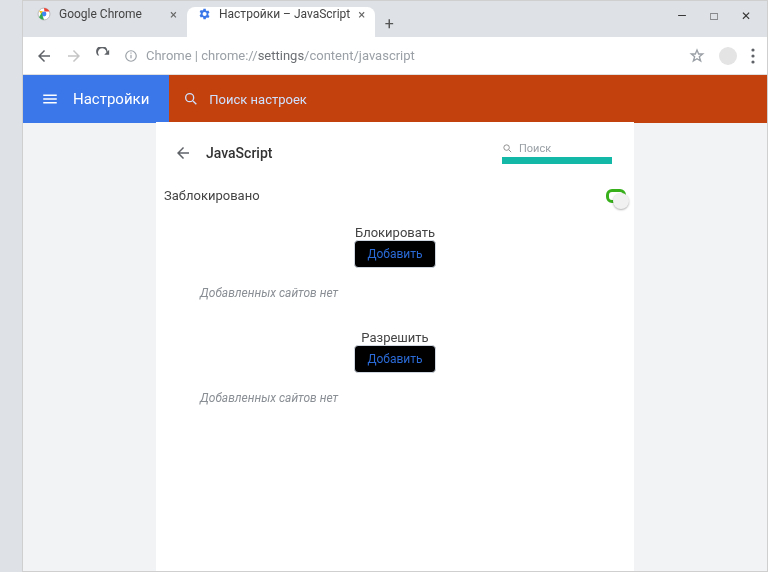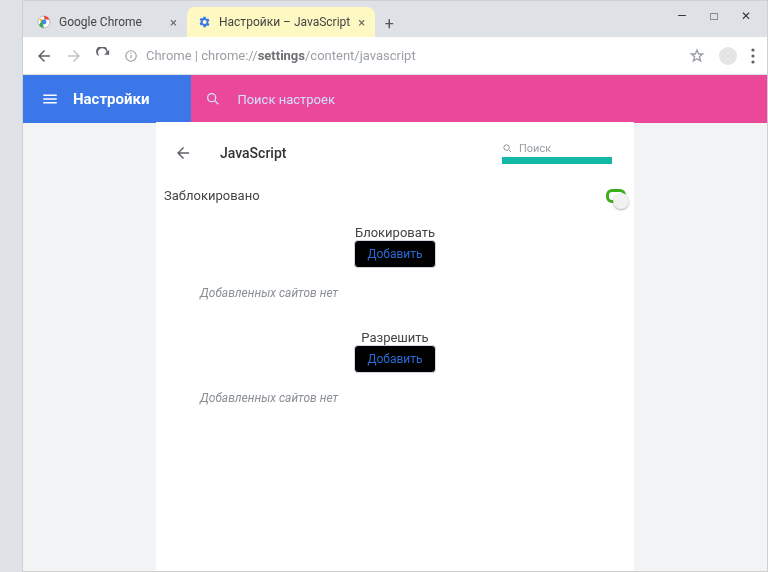--- a/index.html
+++ b/index.html
@@ -1,50 +1,50 @@
 <!DOCTYPE html>
 <html><head>
 <meta charset="utf-8">
 <style>
   * { margin: 0; padding: 0; box-sizing: border-box; font-family: "Segoe UI", Roboto, Arial, sans-serif; }
   body { width: 768px; height: 572px; background: #dee2e6; overflow: hidden; }
   .window { position: absolute; top: 0; left: 22px; right: 0; bottom: 0; background: #fff; border: 1px solid #cfcfcf; display: flex; flex-direction: column; }
 
   
   .tabstrip { height: 36px; background: #dee1e6; display: flex; align-items: flex-end; padding-left: 4px; }
-  .tab { height: 30px; display: flex; align-items: center; gap: 8px; padding: 0 10px; font-size: 12px; color: #444; border-top-left-radius: 8px; border-top-right-radius: 8px; background: #dee1e6; position: relative; min-width: 160px; }
-  .tab.active { background: #fef9c3; }
+  .tab { height: 30px; display: flex; gap: 8px; padding: 0 10px; font-size: 12px; color: #444; border-top-left-radius: 8px; border-top-right-radius: 8px; background: #dee1e6; position: relative; min-width: 160px; }
+  .tab.active { background: #ffffff; }
   .tab .fav { width: 14px; height: 14px; display: flex; align-items: center; justify-content: center; }
   .tab .close { margin-left: auto; color: #666; font-size: 13px; cursor: pointer; }
   .newtab { width: 28px; height: 28px; display: flex; align-items: center; justify-content: center; color: #555; font-size: 16px; cursor: pointer; }
   .win-controls { position: absolute; top: 0; right: 4px; height: 30px; display: flex; align-items: center; gap: 18px; padding: 0 10px; color: #333; }
   .wc-btn { width: 14px; text-align: center; cursor: pointer; font-size: 12px; }
 
   
   .toolbar { height: 38px; background: #fff; border-bottom: 1px solid #e0e0e0; display: flex; align-items: center; gap: 12px; padding: 0 12px; }
   .tb-btn { color: #5f6368; cursor: pointer; display: flex; align-items: center; }
   .tb-btn.disabled { color: #bfbfbf; cursor: default; }
   .omnibox { flex: 1; display: flex; align-items: center; gap: 8px; font-size: 13px; color: #9aa0a6; }
   .omnibox .text { color: #9aa0a6; }
-  .omnibox .text strong { color: #6c6f73; font-weight: 700; }
+  .omnibox .text strong { color: #6c6f73; font-weight: 400; }
   .right-icons { display: flex; align-items: center; gap: 14px; color: #9aa0a6; }
   .avatar { width: 18px; height: 18px; border-radius: 50%; background: #e4e4e4; }
 
   
   .blue-bar { height: 48px; background: #3b77e8; color: #fff; display: flex; align-items: center; padding-left: 18px; }
   .menu-icon { cursor: pointer; margin-right: 14px; }
-  .blue-title { font-size: 15px; font-weight: 700; margin-right: 20px; }
-  .search-area { flex: 1; height: 100%; background: #ec4899; display: flex; align-items: center; padding-left: 14px; gap: 16px; margin-left: 22px; }
+  .blue-title { font-size: 15px; font-weight: 400; margin-right: 20px; }
+  .search-area { flex: 1; height: 100%; background: #c2410c; display: flex; align-items: center; padding-left: 14px; gap: 10px; }
   .search-area input { background: transparent; border: none; outline: none; color: #fff; font-size: 13px; width: 200px; }
   .search-area input::placeholder { color: #cfe0ff; }
 
   
   .content-wrap { flex: 1; background: #f1f3f4; display: flex; justify-content: center; }
   .card { margin-top: -1px; width: 478px; background: #fff; border-radius: 0; padding: 16px 0 30px 0; }
-  .card-header { display: flex; align-items: center; padding: 4px 22px 10px 18px; gap: 28px; }
+  .card-header { display: flex; align-items: center; padding: 4px 22px 10px 18px; gap: 14px; }
   .card-header .title { font-size: 14px; color: #333; font-weight: 500; }
   .hsearch { margin-left: auto; display: flex; align-items: center; gap: 6px; border-bottom: 7px solid #14b8a6; padding-bottom: 2px; min-width: 110px; }
   .hsearch span.icon { color: #888; font-size: 11px; }
   .hsearch .ph { font-size: 11px; color: #9aa0a6; }
 
   .row { display: flex; align-items: flex-end; padding: 14px 8px; font-size: 13px; color: #444; }
   .row .spacer { flex: 1; }
 
   .toggle-hl { border: 3px solid #37b01c; border-radius: 6px; padding: 4px 8px 4px 6px; }
   .toggle { width: 28px; height: 12px; background: #bdbdbd; border-radius: 6px; position: relative; cursor: pointer; }

